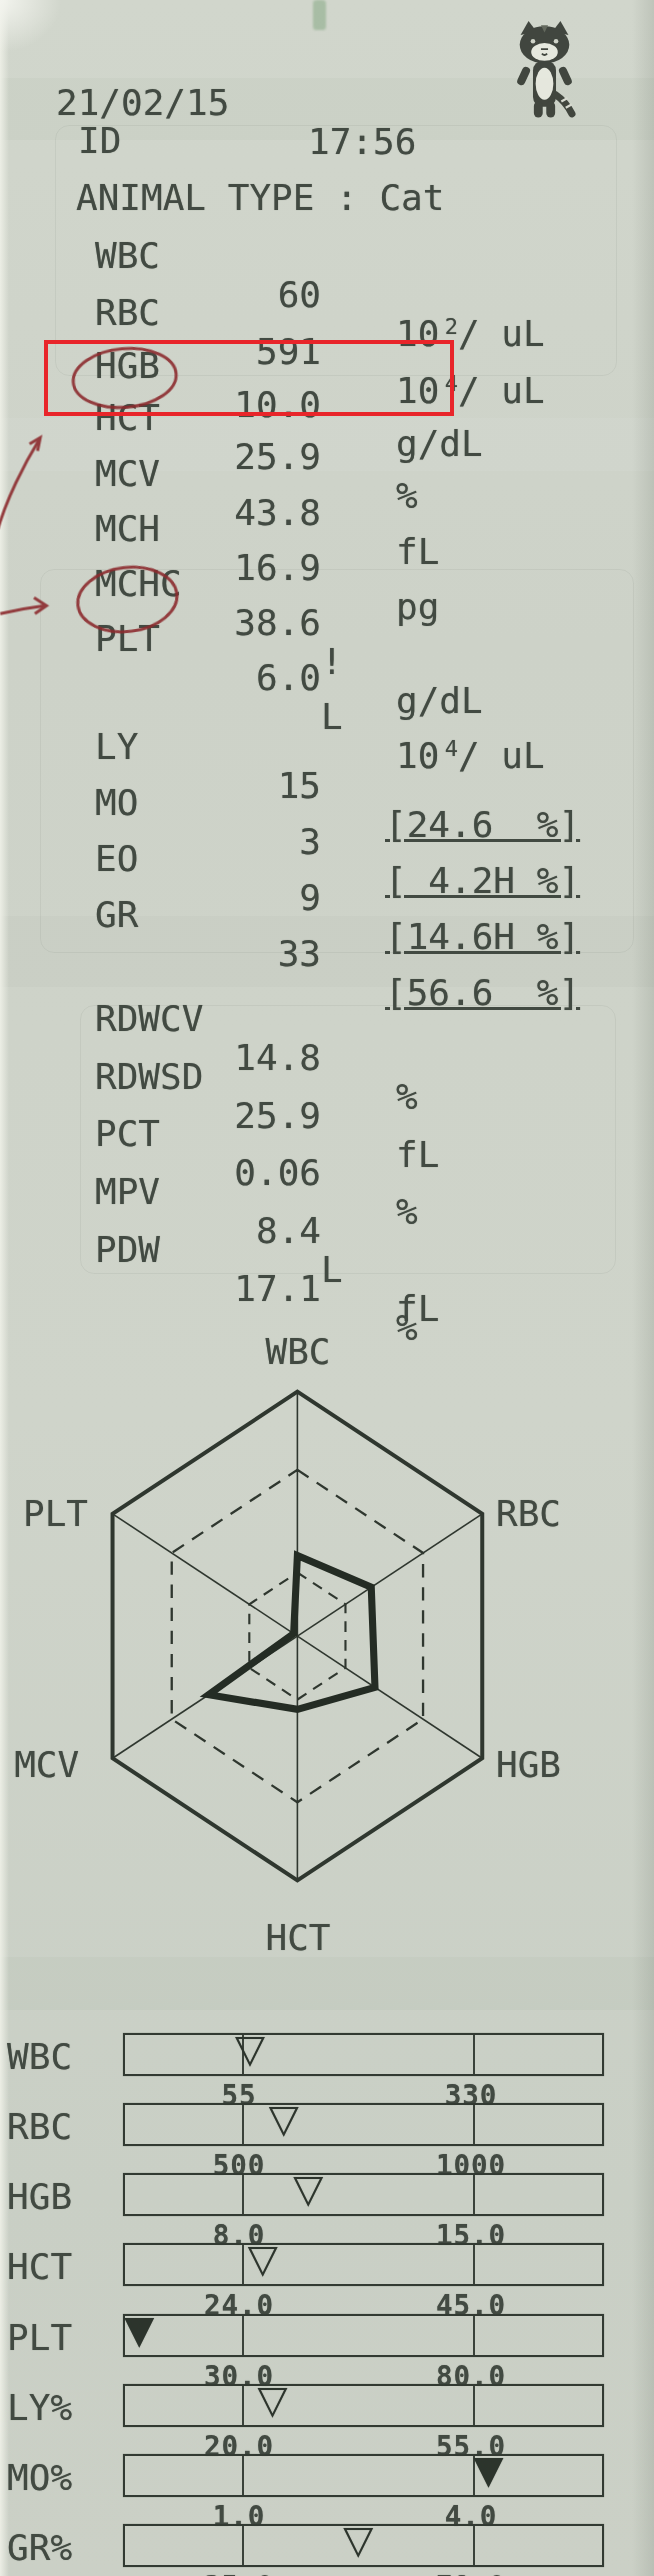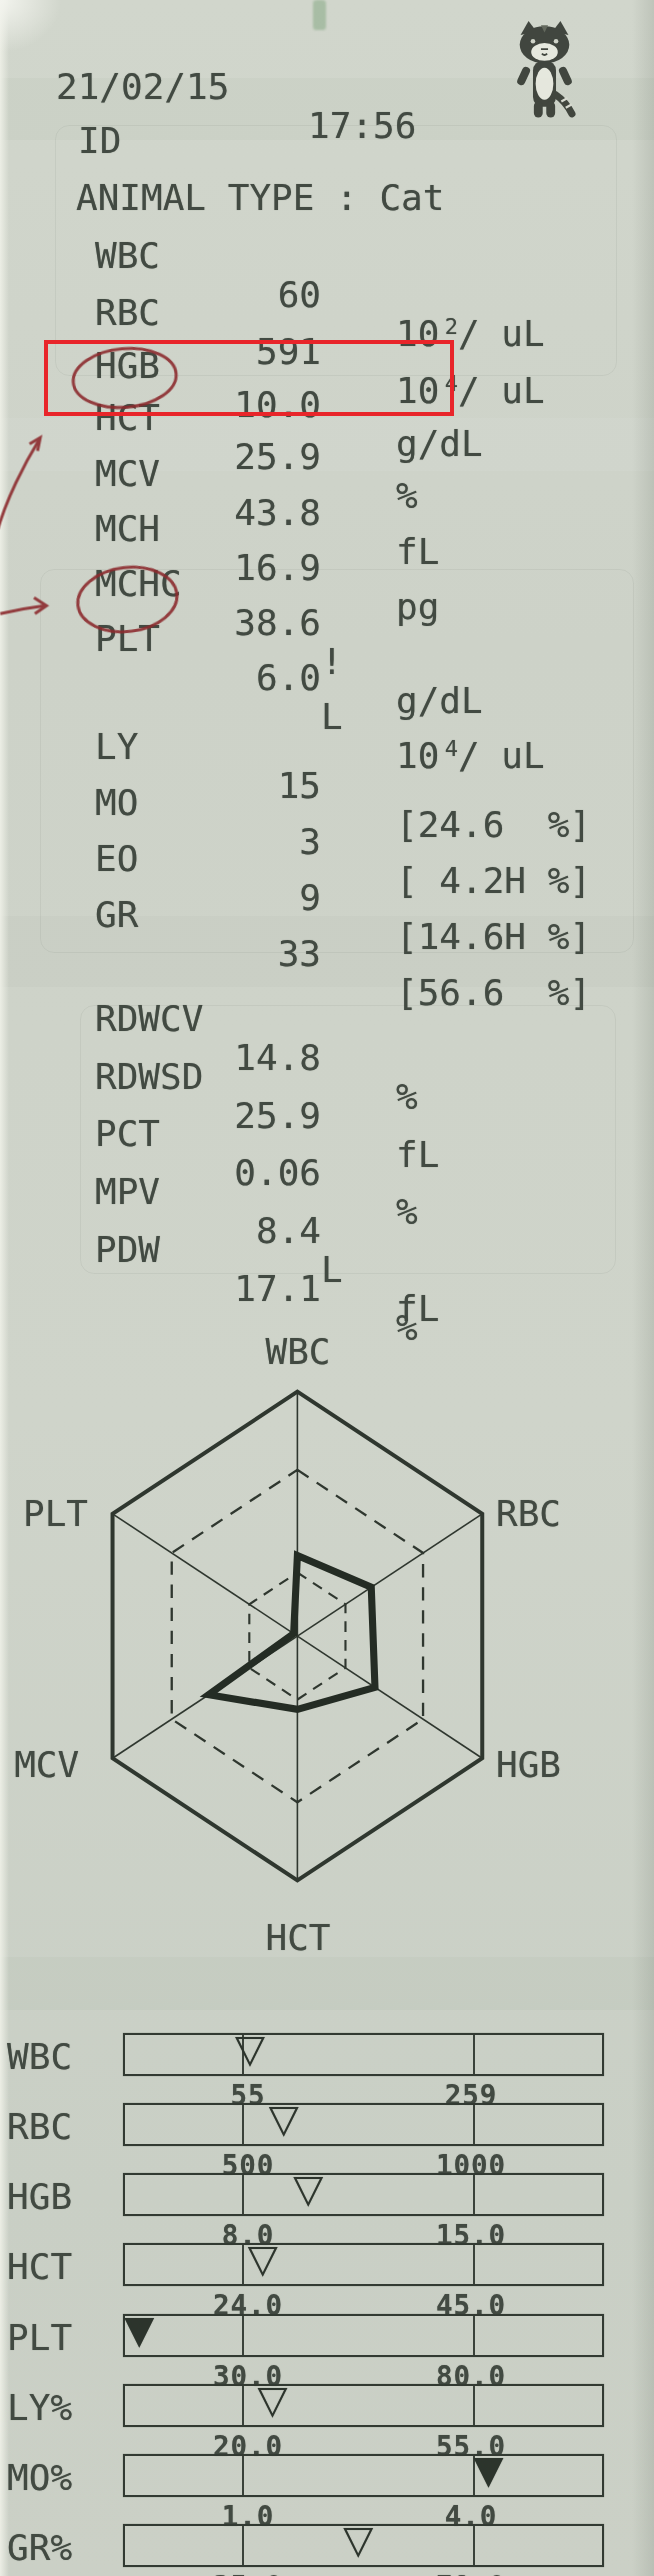--- a/index.html
+++ b/index.html
@@ -17,60 +17,60 @@
   .edge-right{position:absolute;right:0;top:0;width:23px;height:2576px;background:linear-gradient(270deg,rgba(100,110,98,0.18),rgba(100,110,98,0));}
   .green-mark{position:absolute;left:313px;top:0;width:12.5px;height:30px;background:rgba(92,142,92,0.35);filter:blur(1.3px);border-radius:3.6px;}
   .txt{ text-shadow:0 0 0.9px rgba(60,70,60,0.55); }
   
   .row{position:absolute;left:0;width:655px;height:39px;font-size:36px;line-height:39px;white-space:pre;}
   .lbl{position:absolute;left:95px;}
   .val{position:absolute;left:116px;width:205px;text-align:right;}
   .flagchar{position:absolute;left:321px;}
   .unit{position:absolute;left:396px;}
   .us{font-size:22px;position:relative;top:-11.6px;margin-left:5.3px;}
-  .bracket{position:absolute;left:396px;}
+  .bracket{position:absolute;left:385px;text-decoration:underline;}
   .hdr-date{position:absolute;left:56px;}
   .hdr-time{position:absolute;left:308px;}
   .id-lbl{position:absolute;left:78px;}
   .animal{position:absolute;left:76px;}
   
   .red-rect{position:absolute;left:44px;top:340px;width:402px;height:68px;border:4.4px solid #e8252a;pointer-events:none;}
   
   .rlabel{position:absolute;font-size:36px;line-height:39px;}
   .rl-center{width:240px;text-align:center;}
   
   .bar-row{position:absolute;left:0;width:655px;height:82px;}
   .bar-lbl{position:absolute;left:7.1px;top:3.6px;font-size:36px;line-height:39px;}
   .bar-box{position:absolute;left:123px;top:0;width:477px;height:39px;border:2.7px solid #323a32;box-shadow:0 0 0.9px rgba(50,58,50,0.6);}
   .tick{position:absolute;top:0;bottom:0;width:1.8px;background:#3a423a;}
   .t1{left:24.5%;} .t2{left:73%;}
   .marker{position:absolute;top:-8px;transform:translateX(-50%);font-size:39px;line-height:44px;
           font-family:"DejaVu Sans",sans-serif;color:#2c342c;text-shadow:0 0 0.9px rgba(44,52,44,0.5);}
   .lo,.hi{position:absolute;top:46px;transform:translateX(-50%);font-size:27.6px;font-weight:bold;letter-spacing:0.9px;}
-  .lo{left:248px;text-align:right;} .hi{left:471px;}
+  .lo{left:239px;text-align:right;} .hi{left:471px;}
   svg{display:block;}
 </style>
 </head>
 <body>
 
 <div id="page">
 
   <div class="band" style="top:78px;height:62px;background:rgba(120,130,112,0.05);"></div>
   <div class="band" style="top:418px;height:53px;background:rgba(255,255,255,0.06);"></div>
   <div class="band" style="top:916px;height:71px;background:rgba(120,130,112,0.04);"></div>
   <div class="band" style="top:1957px;height:53px;background:rgba(120,130,112,0.05);"></div>
   <div class="ghostbox" style="left:55px;top:125px;width:560px;height:249px;"></div>
   <div class="ghostbox" style="left:40px;top:569px;width:592px;height:382px;"></div>
   <div class="ghostbox" style="left:80px;top:1005px;width:534px;height:267px;"></div>
   <div class="edge-left"></div>
   <div class="corner-tl"></div>
   <div class="edge-right"></div>
   <div class="green-mark"></div>
 
-  <div class="row txt" style="top:28px;">
+  <div class="row txt" style="top:44px;">
     <span class="hdr-date">21/02/15</span>
     <span class="hdr-time">17:56</span>
   </div>
 
   <svg width="71" height="101" viewBox="0 0 80 114" style="position:absolute;left:509px;top:19.6px;opacity:0.88;">
     <g fill="#2e332c">
       <polygon points="13,17 22,1 31,13"></polygon>
       <polygon points="49,13 58,1 67,17"></polygon>
       <ellipse cx="40" cy="28" rx="28" ry="21"></ellipse>
       <rect x="27" y="46" width="26" height="52" rx="11"></rect>
@@ -225,21 +225,21 @@
   <div class="rlabel txt" style="left:23px;top:1494px;">PLT</div>
 
   <div class="bar-row" style="top:2033px;">
     <span class="bar-lbl txt">WBC</span>
     <div class="bar-box">
       <i class="tick t1"></i>
         <i class="tick t2"></i>
       <span class="marker" style="left: 26.2%;">▽</span>
     </div>
     <span class="lo txt">55</span>
-    <span class="hi txt">259</span>
+    <span class="hi txt">330</span>
   </div>
   <div class="bar-row" style="top:2103px;">
     <span class="bar-lbl txt">RBC</span>
     <div class="bar-box">
       <i class="tick t1"></i>
         <i class="tick t2"></i>
       <span class="marker" style="left: 33.3%;">▽</span>
     </div>
     <span class="lo txt">500</span>
     <span class="hi txt">1000</span>

